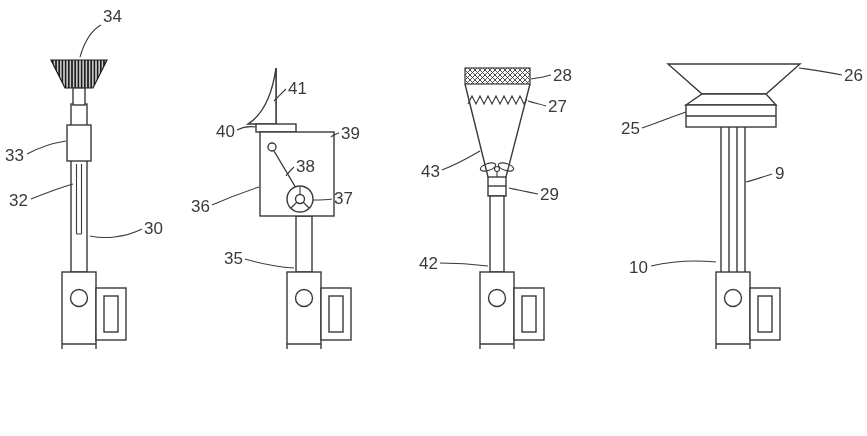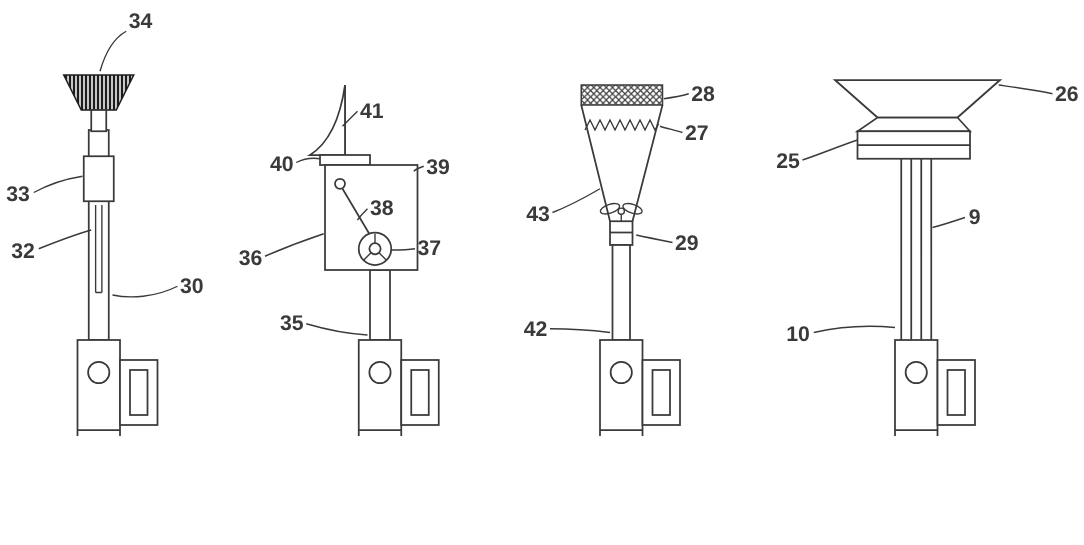--- a/index.html
+++ b/index.html
@@ -1,16 +1,16 @@
 <!DOCTYPE html>
 <html><head>
 <meta charset="utf-8">
 <style>
   html, body { margin: 0; padding: 0; background: #ffffff; }
-  .figure-wrap { width: 867px; height: 349px; background: #ffffff; overflow: hidden; font-weight: bold; }
+  .figure-wrap { width: 867px; height: 349px; background: #ffffff; overflow: hidden; }
   svg { display: block; }
   .lbl { font-family: "Liberation Sans", sans-serif; font-size: 17px; fill: #3a3a3a; }
   .fw  { stroke: #3a3a3a; stroke-width: 1.4; fill: #ffffff; }
   .ln  { stroke: #3a3a3a; stroke-width: 1.4; fill: none; }
   .thin{ stroke: #3a3a3a; stroke-width: 1.1; fill: none; }
   .leader { stroke: #3a3a3a; stroke-width: 1.1; fill: none; }
 </style>
 </head>
 <body>
 

